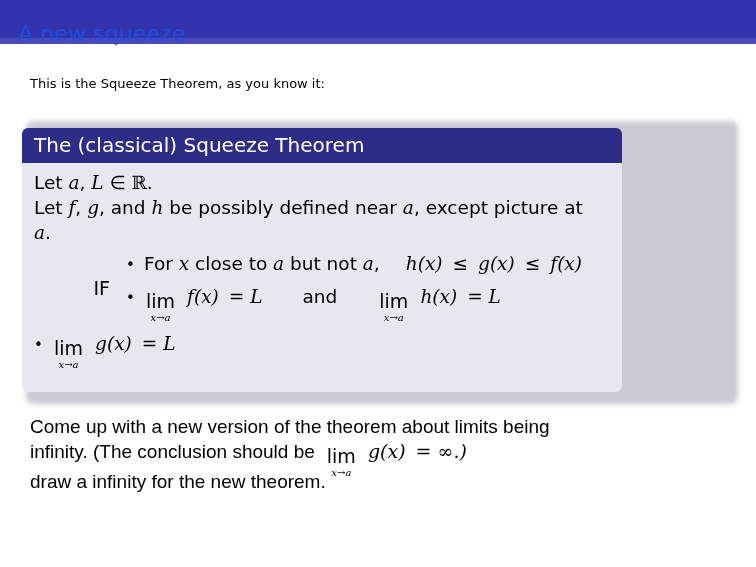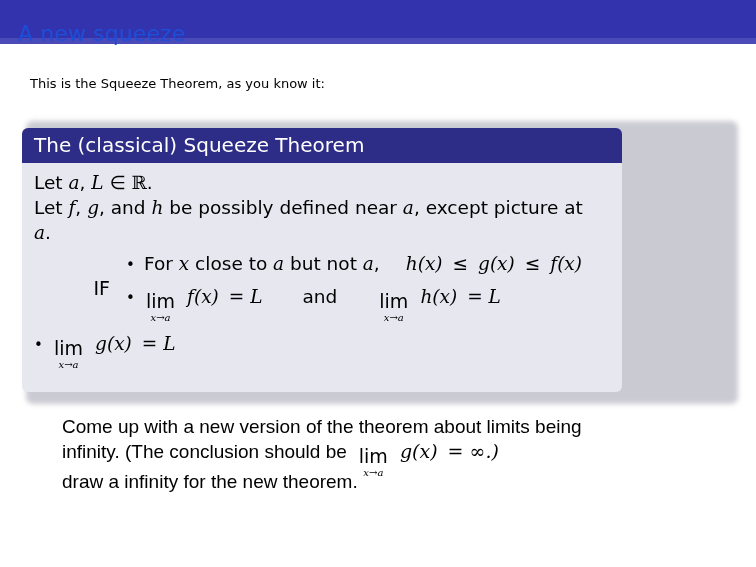--- a/index.html
+++ b/index.html
@@ -174,21 +174,21 @@
   .para {
     position: absolute;
     left: 30px;
     width: 706px;
     font-size: 19px;
     line-height: 25px;
     font-family: "Liberation Sans", sans-serif;
   }
   .para-1 { top: 370px; }
   .para-2 { top: 425px; }
-  .para-line { white-space: nowrap; margin-left: 32px; }
+  .para-line { white-space: nowrap; }
   .hint-label { font-style: italic; }
 </style>
 </head>
 <body>
 
 <div class="slide-headbar"></div>
 <div class="slide-headbar-underline"></div>
 <div class="slide-title">A new squeeze</div>
 
 <div class="slide-body">

